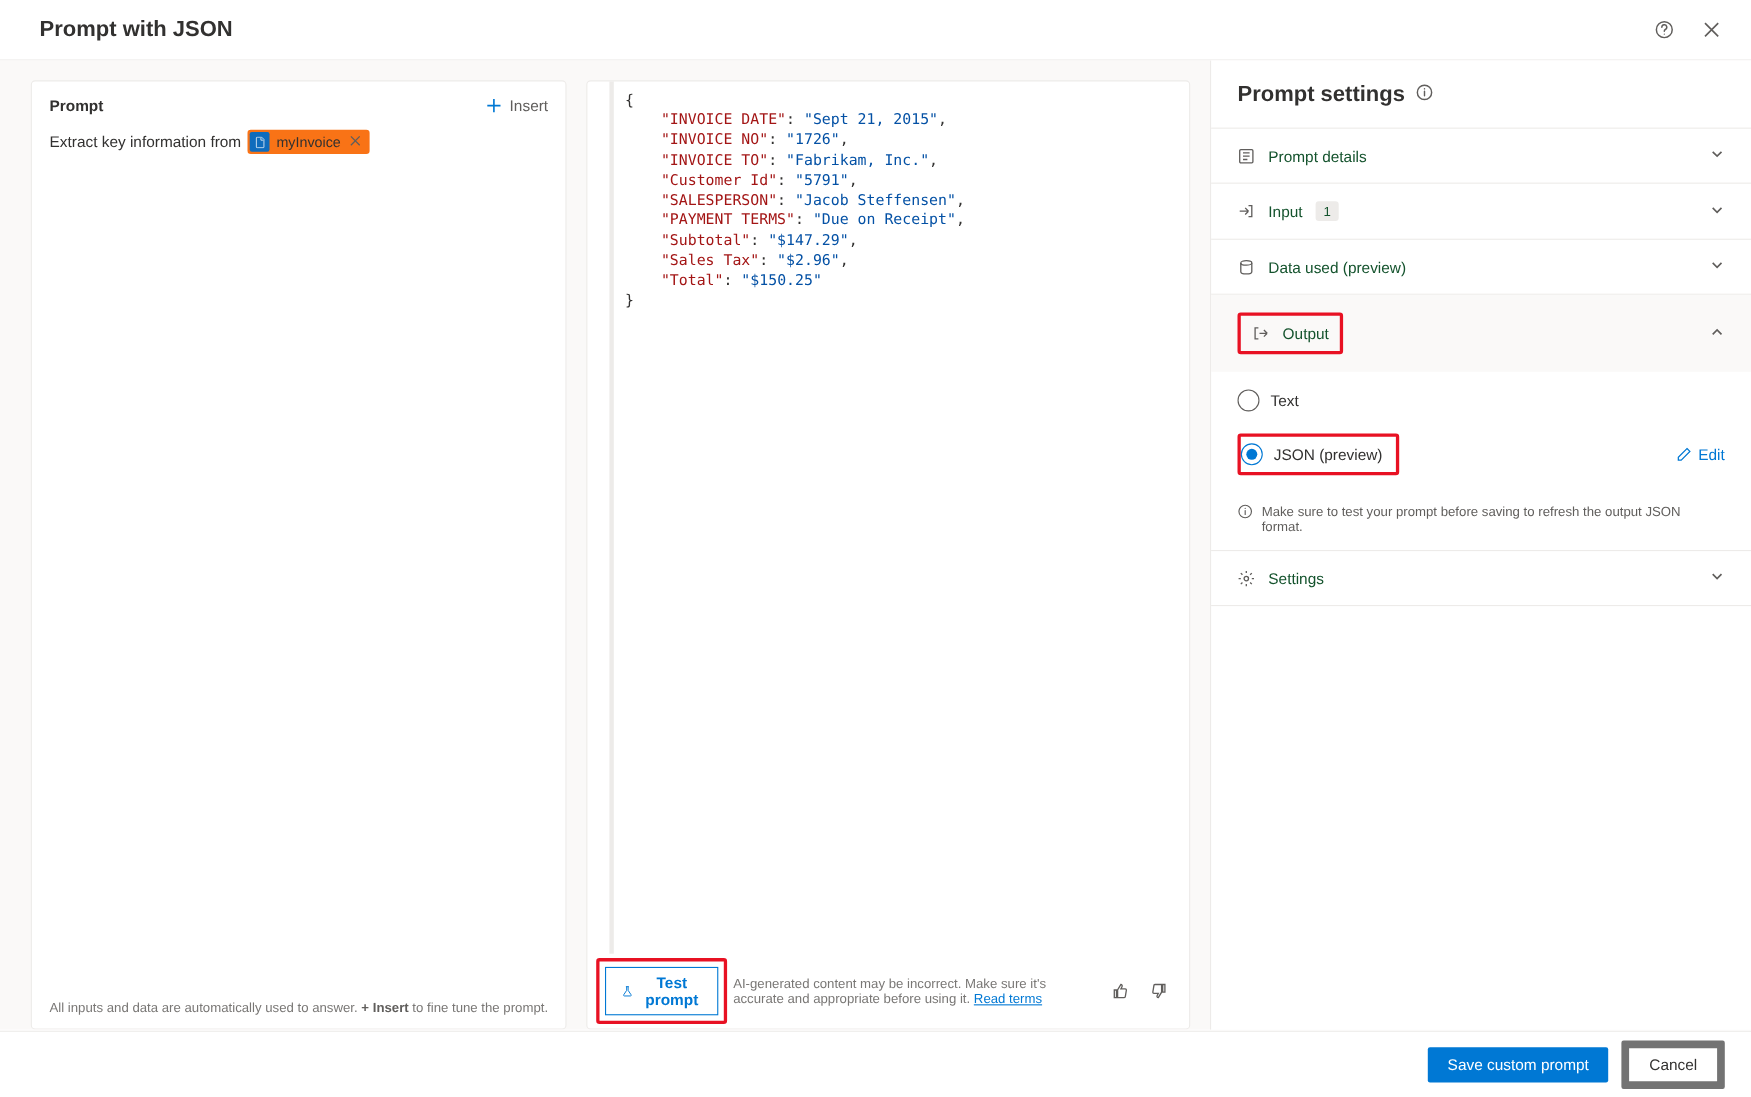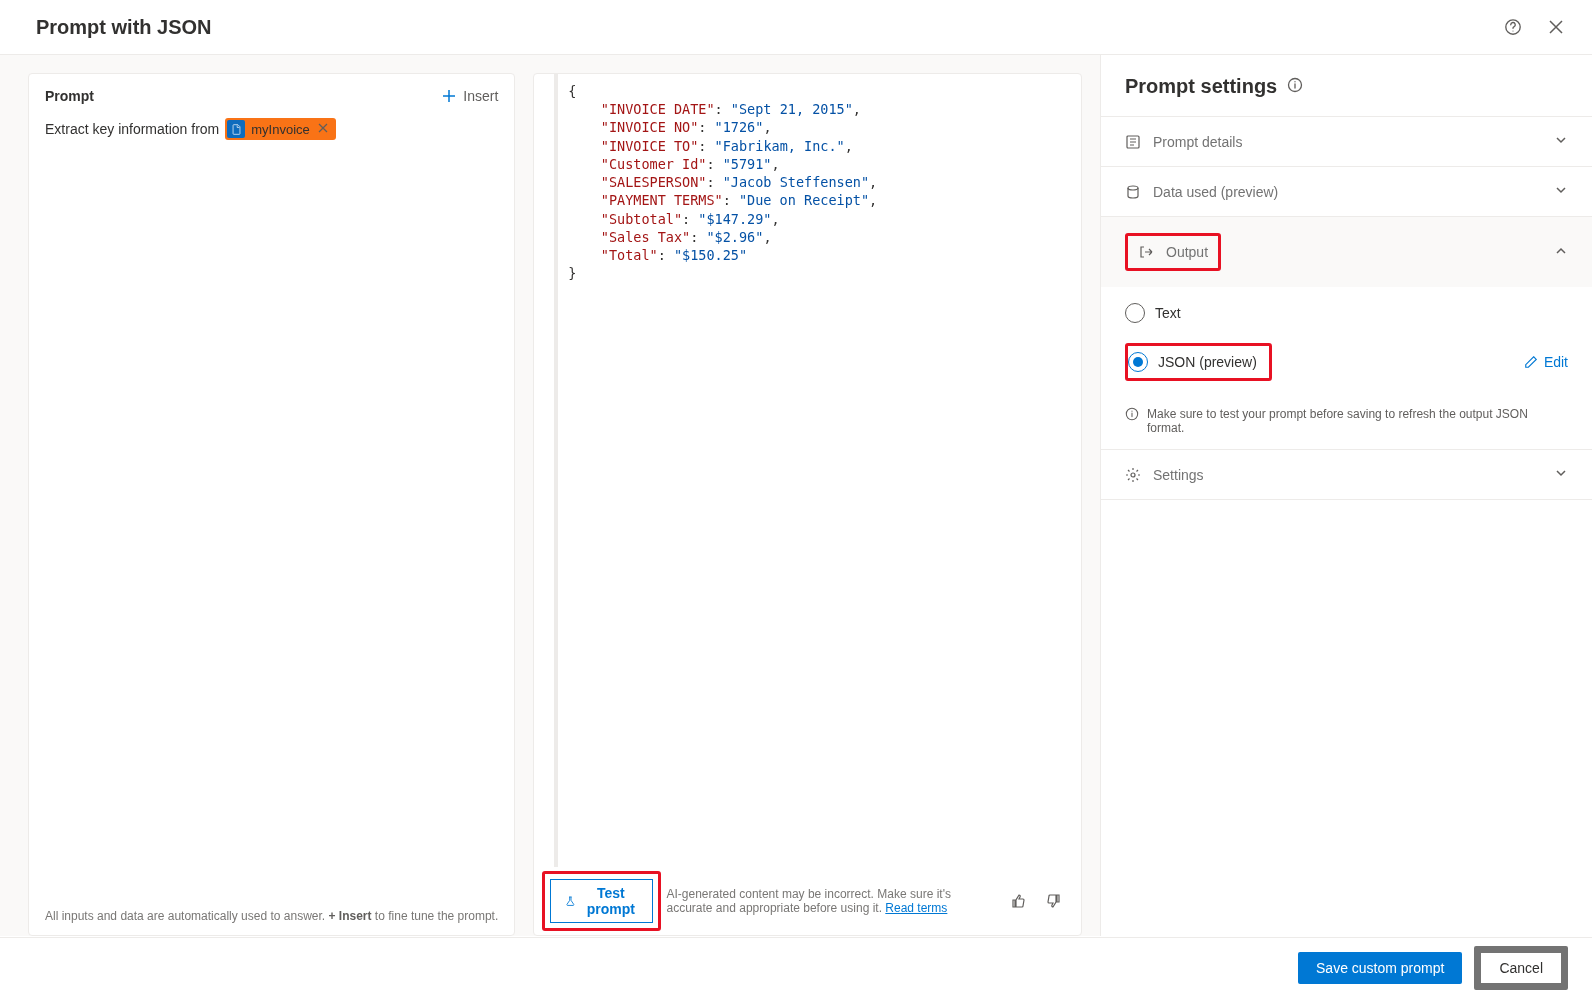--- a/index.html
+++ b/index.html
@@ -49,21 +49,21 @@
 
 .hl-box { border: 3px solid #e81123; border-radius: 3px; padding: 2px; }
 .hl-around-test { position: relative; }
 .hl-around-test::before { content: ""; position: absolute; border: 3px solid #e81123; border-radius: 3px; left: -8px; top: -8px; right: -8px; bottom: -8px; pointer-events: none; }
 
 .right-title { display: flex; align-items: center; gap: 10px; padding: 0 24px 18px 24px; font-size: 20px; font-weight: 600; border-bottom: 1px solid #edebe9; }
 .right-title .info { color: #605e5c; }
 
 .acc-item { border-bottom: 1px solid #edebe9; }
 .acc-header { display: flex; align-items: center; justify-content: space-between; padding: 16px 24px; cursor: pointer; }
-.acc-left { display: flex; align-items: center; gap: 12px; font-size: 14px; color: #737373; }
+.acc-left { display: flex; align-items: center; gap: 12px; font-size: 14px; color: #14532d; }
 .badge { background: #edebe9; border-radius: 3px; padding: 0 7px; font-size: 12px; line-height: 18px; }
 .chev { color: #605e5c; }
 
 .output-section .acc-header { background: #faf9f8; }
 .output-hl-wrap { display: inline-block; padding: 8px 10px; }
 
 .radio-group { padding: 6px 24px 12px 24px; }
 .radio-row { display: flex; align-items: center; justify-content: space-between; padding: 10px 0; }
 .radio-left { display: flex; align-items: center; gap: 10px; }
 .radio-circle { width: 20px; height: 20px; border-radius: 50%; border: 1.5px solid #605e5c; display: flex; align-items: center; justify-content: center; }
@@ -198,20 +198,34 @@
               <path d="M5 5h6M5 8h6M5 11h4"></path>
             </svg>
           <span>Prompt details</span>
         </div>
         <span class="chev"><svg width="14" height="14" viewBox="0 0 14 14" stroke="currentColor" stroke-width="1.5" fill="none">
               <path d="M3 5l4 4 4-4"></path>
             </svg></span>
       </div>
     </div>
 
+    <div class="acc-item">
+      <div class="acc-header">
+        <div class="acc-left">
+          <svg width="16" height="16" viewBox="0 0 16 16" fill="none" stroke="#605e5c" stroke-width="1.2">
+              <path d="M10 3h3v10h-3M2 8h8m0 0l-3-3m3 3l-3 3"></path>
+            </svg>
+          <span>Input</span>
+          <span class="badge">1</span>
+        </div>
+        <span class="chev"><svg width="14" height="14" viewBox="0 0 14 14" stroke="currentColor" stroke-width="1.5" fill="none">
+              <path d="M3 5l4 4 4-4"></path>
+            </svg></span>
+      </div>
+    </div>
 
     <div class="acc-item">
       <div class="acc-header">
         <div class="acc-left">
           <svg width="16" height="16" viewBox="0 0 16 16" fill="none" stroke="#605e5c" stroke-width="1.2">
               <ellipse cx="8" cy="4" rx="5" ry="2"></ellipse>
               <path d="M3 4v8c0 1.1 2.2 2 5 2s5-.9 5-2V4"></path>
             </svg>
           <span>Data used (preview)</span>
         </div>

